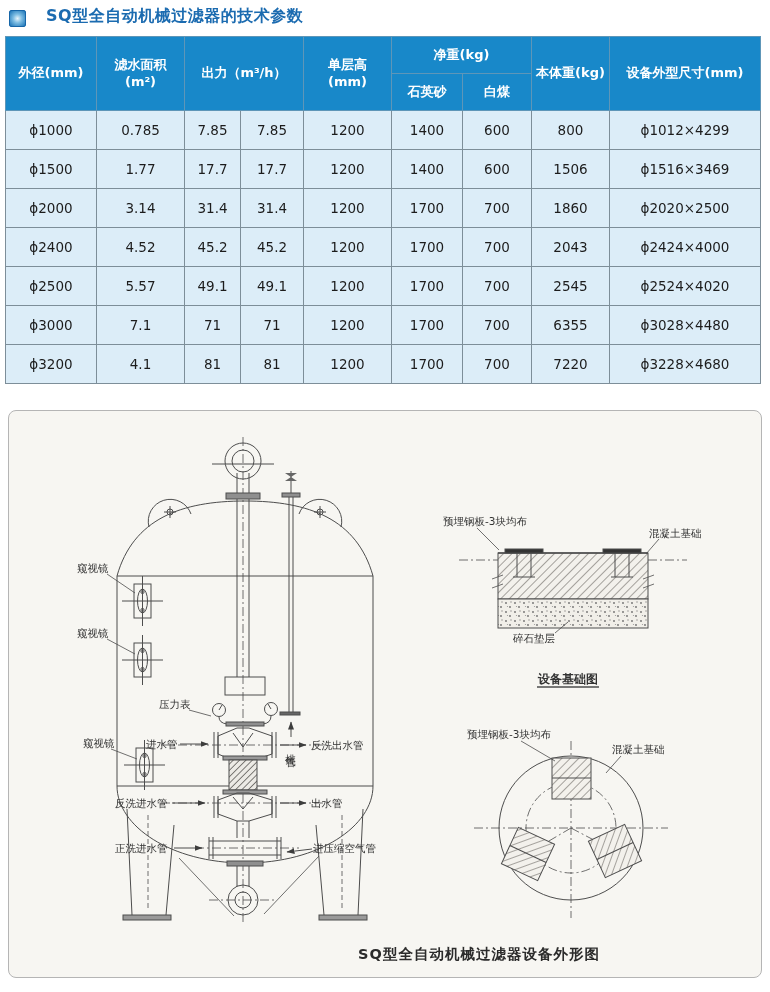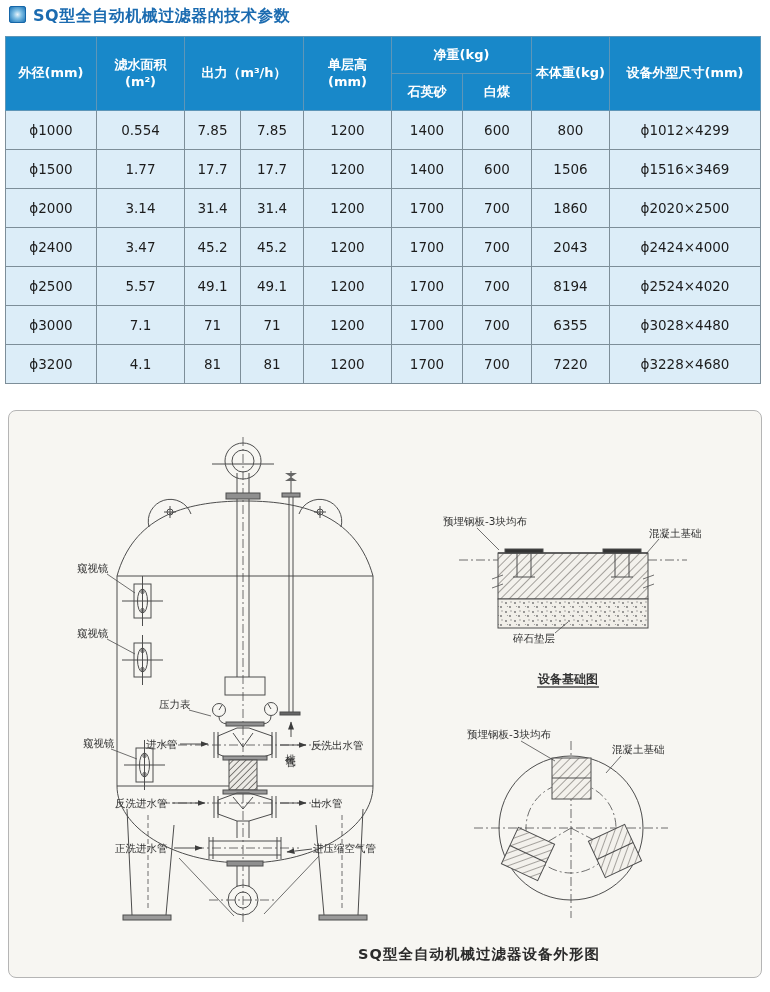--- a/index.html
+++ b/index.html
@@ -1,21 +1,21 @@
 <!DOCTYPE html>
 <html><head>
 <meta charset="utf-8">
 <style>
   html,body{margin:0;padding:0;}
   body{
     width:770px;height:992px;position:relative;background:#ffffff;
     font-family:"DejaVu Sans","Liberation Sans",sans-serif;
   }
   
-  .title-row{position:absolute;left:9px;top:6px;display:flex;align-items:flex-start;gap:7px;}
+  .title-row{position:absolute;left:9px;top:6px;display:flex;align-items:flex-end;gap:20px;}
   .ticon{width:15px;height:15px;border:1px solid #1666a8;border-radius:2px;
     background:radial-gradient(circle at 50% 50%, #e8f4fb 0%, #7dbde3 40%, #1a73b6 100%);}
   .ptitle{font-size:16px;font-weight:700;color:#1b6bb0;margin:0;letter-spacing:0.5px;}
   
   table.spec{position:absolute;left:5px;top:36px;width:755px;border-collapse:collapse;
     table-layout:fixed;border:1.5px solid #5f7482;}
   .spec th,.spec td{border:1px solid #7d8e99;text-align:center;vertical-align:middle;padding:0 2px;}
   .spec thead th{background:#1888c9;color:#ffffff;font-size:13px;font-weight:700;height:36px;line-height:1.25;border-color:#5e96b8;}
   .spec td{background:#dcedf8;color:#1c1c1c;font-size:13.5px;height:38px;}
   
@@ -59,21 +59,21 @@
       <th rowspan="2">设备外型尺寸(mm)</th>
     </tr>
     <tr>
       <th>石英砂</th>
       <th>白煤</th>
     </tr>
   </thead>
   <tbody>
     <tr>
       <td>ϕ1000</td>
-        <td>0.554</td>
+        <td>0.785</td>
         <td>7.85</td>
         <td>7.85</td>
         <td>1200</td>
         <td>1400</td>
         <td>600</td>
         <td>800</td>
         <td>ϕ1012×4299</td>
     </tr>
     <tr>
       <td>ϕ1500</td>
@@ -92,38 +92,38 @@
         <td>31.4</td>
         <td>31.4</td>
         <td>1200</td>
         <td>1700</td>
         <td>700</td>
         <td>1860</td>
         <td>ϕ2020×2500</td>
     </tr>
     <tr>
       <td>ϕ2400</td>
-        <td>3.47</td>
+        <td>4.52</td>
         <td>45.2</td>
         <td>45.2</td>
         <td>1200</td>
         <td>1700</td>
         <td>700</td>
         <td>2043</td>
         <td>ϕ2424×4000</td>
     </tr>
     <tr>
       <td>ϕ2500</td>
         <td>5.57</td>
         <td>49.1</td>
         <td>49.1</td>
         <td>1200</td>
         <td>1700</td>
         <td>700</td>
-        <td>8194</td>
+        <td>2545</td>
         <td>ϕ2524×4020</td>
     </tr>
     <tr>
       <td>ϕ3000</td>
         <td>7.1</td>
         <td>71</td>
         <td>71</td>
         <td>1200</td>
         <td>1700</td>
         <td>700</td>

